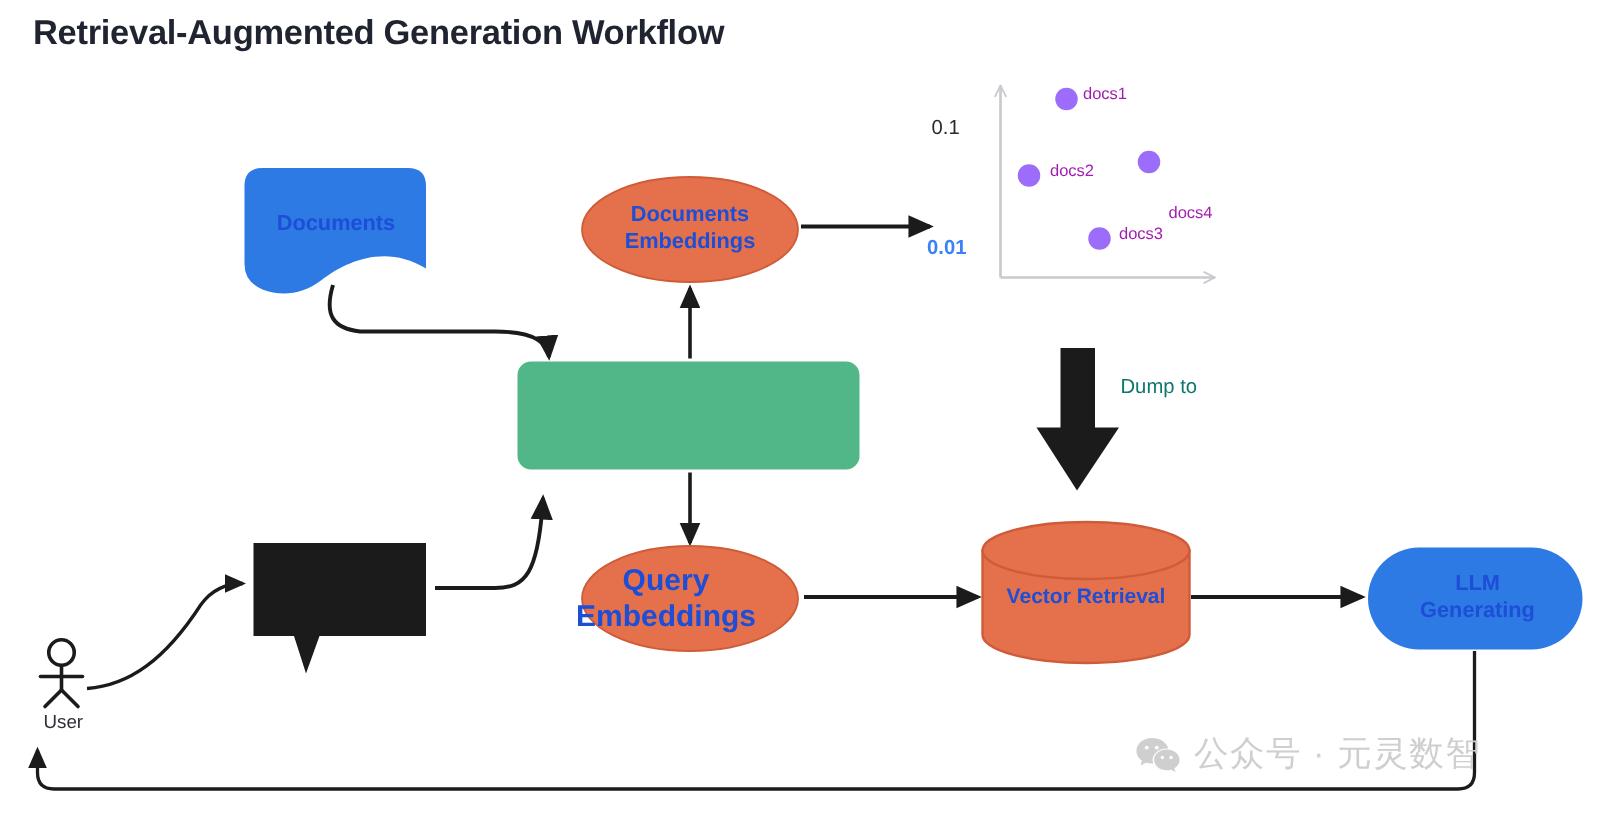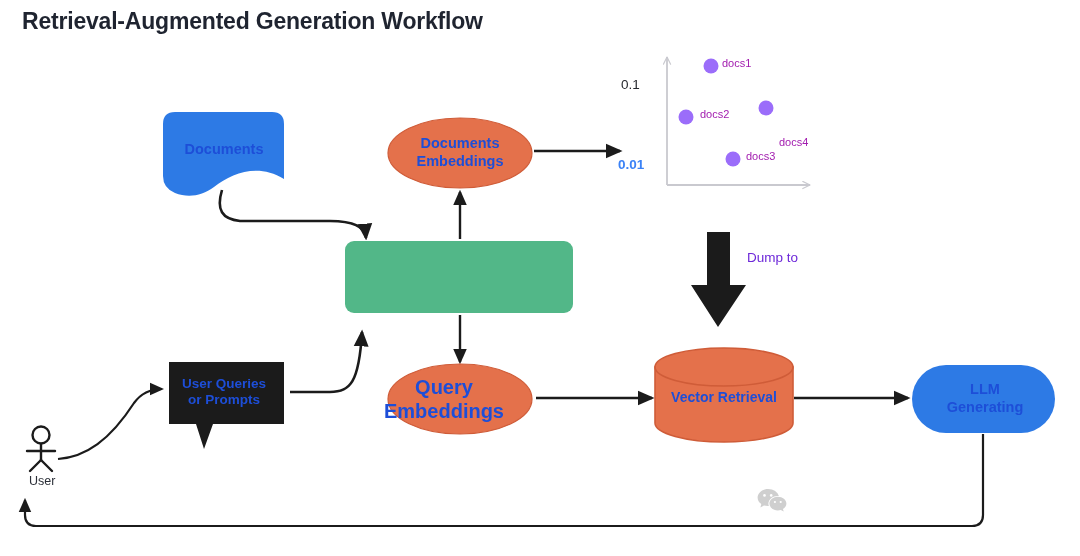--- a/index.html
+++ b/index.html
@@ -49,21 +49,21 @@
   .lbl-documents   { left: 163px; top: 128px; width: 122px; height: 44px; font-size: 14.5px; }
   .lbl-docembed    { left: 390px; top: 126px; width: 140px; height: 54px; font-size: 14.5px; }
   .lbl-embmodel    { left: 345px; top: 241px; width: 228px; height: 72px; font-size: 25px; }
   .lbl-userq       { left: 166px; top: 366px; width: 116px; height: 52px; font-size: 13.5px; }
   .lbl-queryembed  { left: 374px; top: 372px; width: 140px; height: 54px; font-size: 20px; }
   .lbl-vector      { left: 655px; top: 382px; width: 138px; height: 32px; font-size: 14px; }
   .lbl-llm         { left: 915px; top: 372px; width: 140px; height: 54px; font-size: 14.5px; }
 
   .plain-label {
     position: absolute;
-    color: #6d28d9;
+    color: #0f766e;
     white-space: nowrap;
   }
   .lbl-dumpto  { left: 747px; top: 250px; font-size: 13.5px; }
   .lbl-user    { left: 29px;  top: 474px; font-size: 12.5px; color: #2b2f38; }
   .lbl-tick-1  { left: 621px; top: 77px;  font-size: 13.5px; color: #26292f; }
   .lbl-tick-2  { left: 618px; top: 157px; font-size: 13.5px; color: #3b82f6; font-weight: bold; }
 
   .dot-label {
     position: absolute;
     font-size: 11px;
@@ -196,26 +196,20 @@
   <div class="node-label lbl-documents">Documents</div>
 
   <div class="node-label lbl-docembed">
     <div>
       <div>Documents</div>
       <div>Embeddings</div>
     </div>
   </div>
 
 
-  <div class="node-label lbl-userq">
-    <div>
-      <div>User Queries</div>
-      <div>or Prompts</div>
-    </div>
-  </div>
 
   <div class="node-label lbl-queryembed">
     <div>
       <div>Query</div>
       <div>Embeddings</div>
     </div>
   </div>
 
   <div class="node-label lbl-vector">Vector Retrieval</div>
 
@@ -241,15 +235,16 @@
       <path d="M11 2C5.2 2 0.6 5.9 0.6 10.6c0 2.6 1.4 4.9 3.7 6.5L3.4 20.4l3.6-1.9c1.2 0.3 2.5 0.5 3.9 0.5
                0.3 0 0.7 0 1-0.05C11.5 18.2 11.4 17.5 11.4 16.8c0-4.3 4.2-7.8 9.4-7.8 0.35 0 0.7 0.02 1.05 0.05
                C21 5.2 16.5 2 11 2z" fill="#cfcfcf"></path>
       <circle cx="7.5" cy="8.4" r="1.3" fill="#ffffff"></circle>
       <circle cx="14.2" cy="8.4" r="1.3" fill="#ffffff"></circle>
       <path d="M29.4 16.6c0-3.8-3.8-6.9-8.5-6.9s-8.5 3.1-8.5 6.9c0 3.8 3.8 6.9 8.5 6.9 1 0 2-0.15 2.9-0.4
                l2.9 1.5-0.75-2.5c1.95-1.3 3.45-3.2 3.45-5.5z" fill="#cfcfcf"></path>
       <circle cx="17.9" cy="15" r="1.1" fill="#ffffff"></circle>
       <circle cx="23.7" cy="15" r="1.1" fill="#ffffff"></circle>
     </svg>
+    <span>公众号 · 元灵数智</span>
   </div>
 
 </div>
 
 </body></html>

